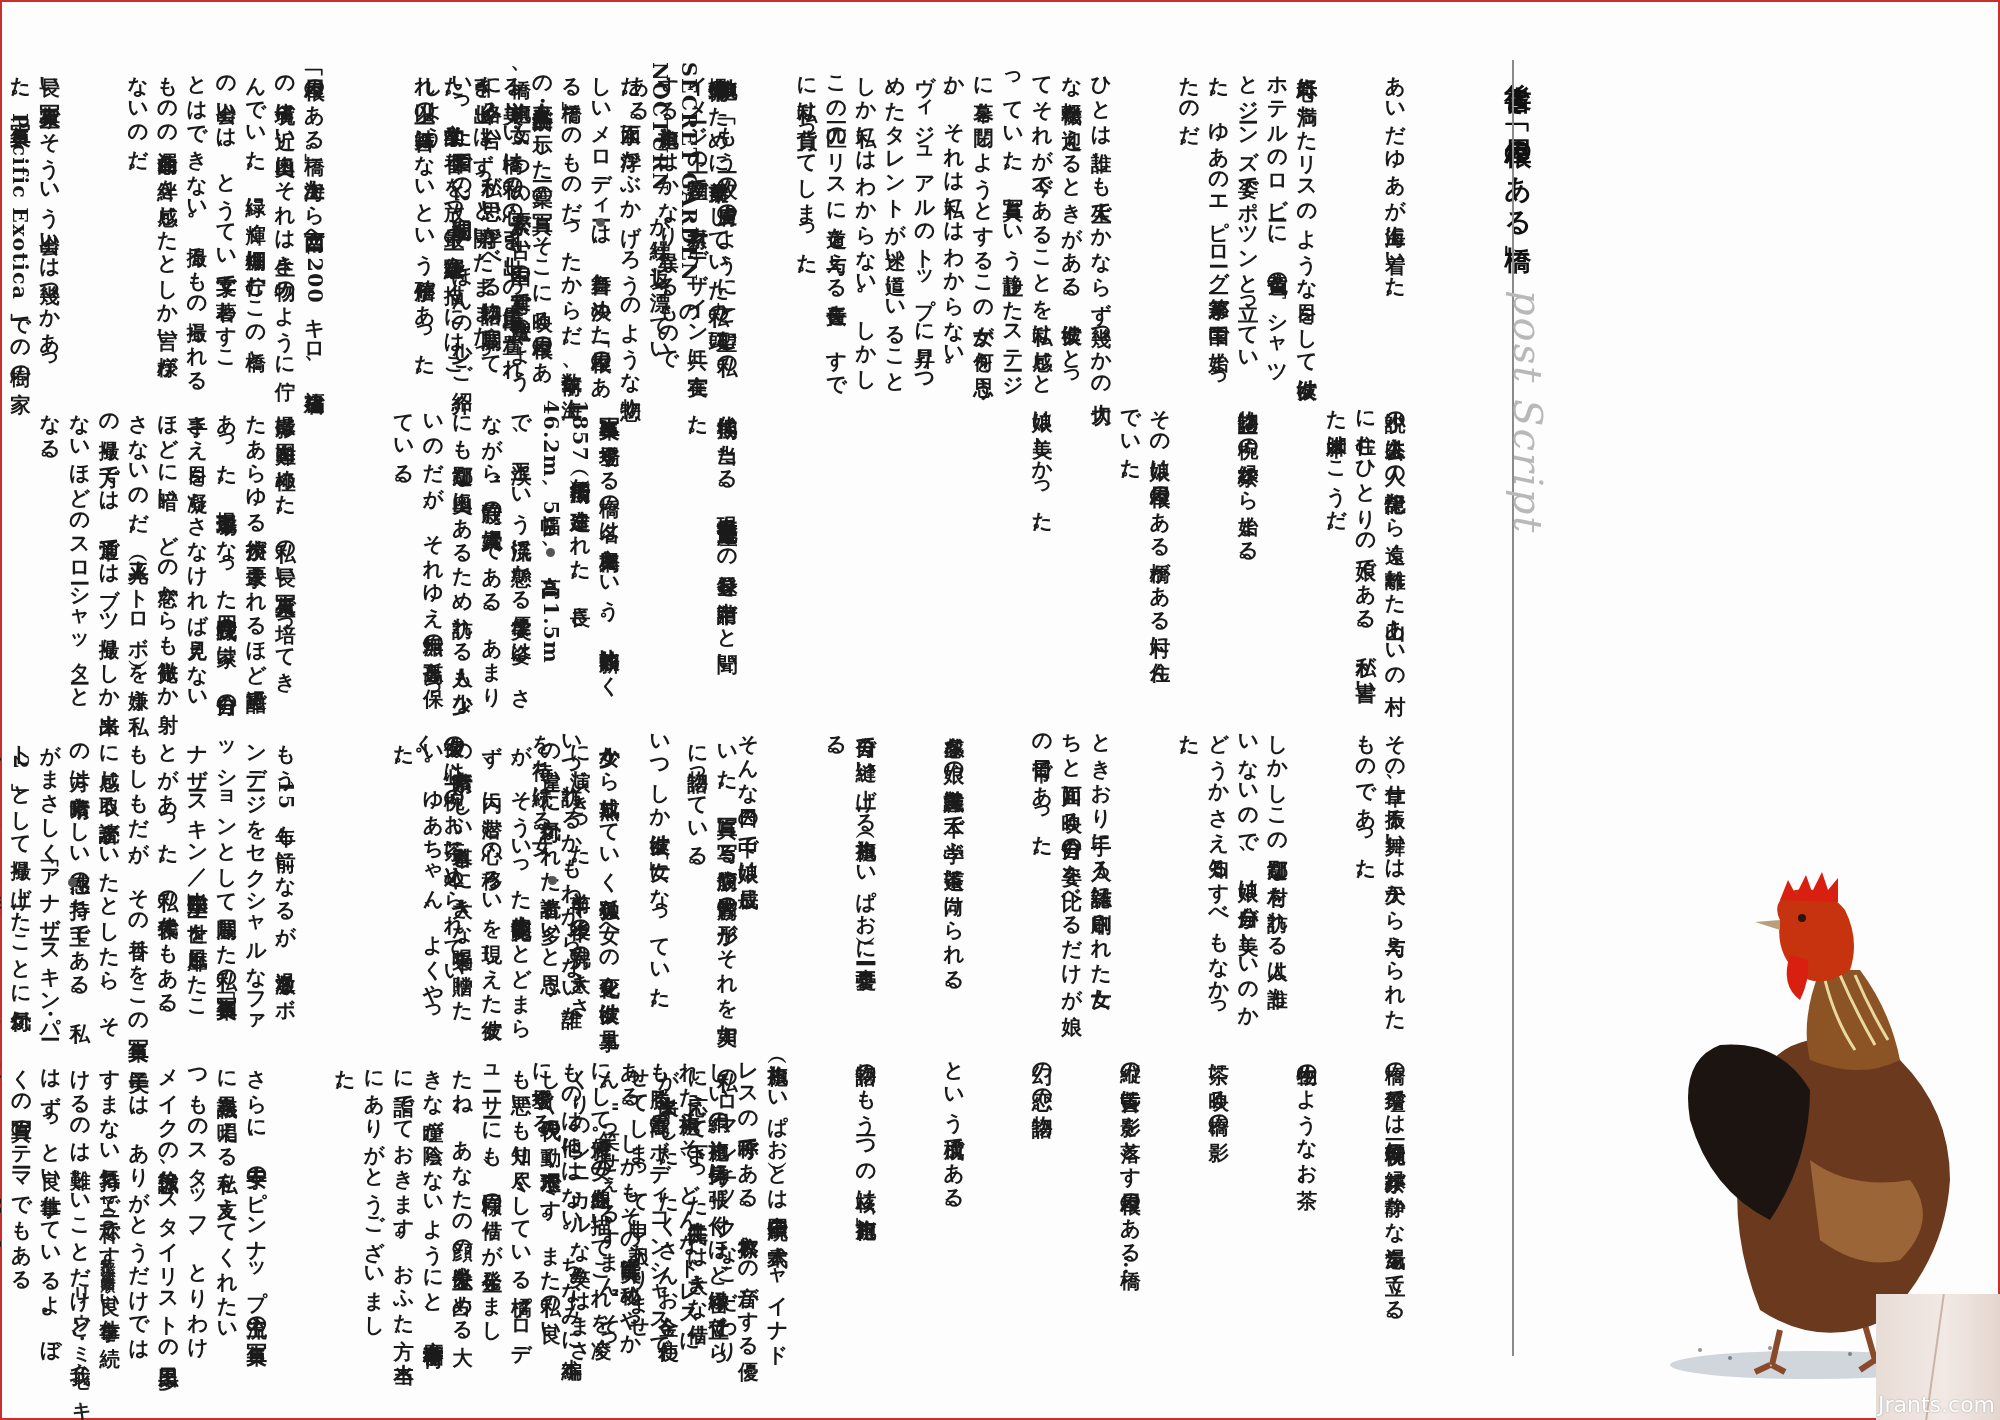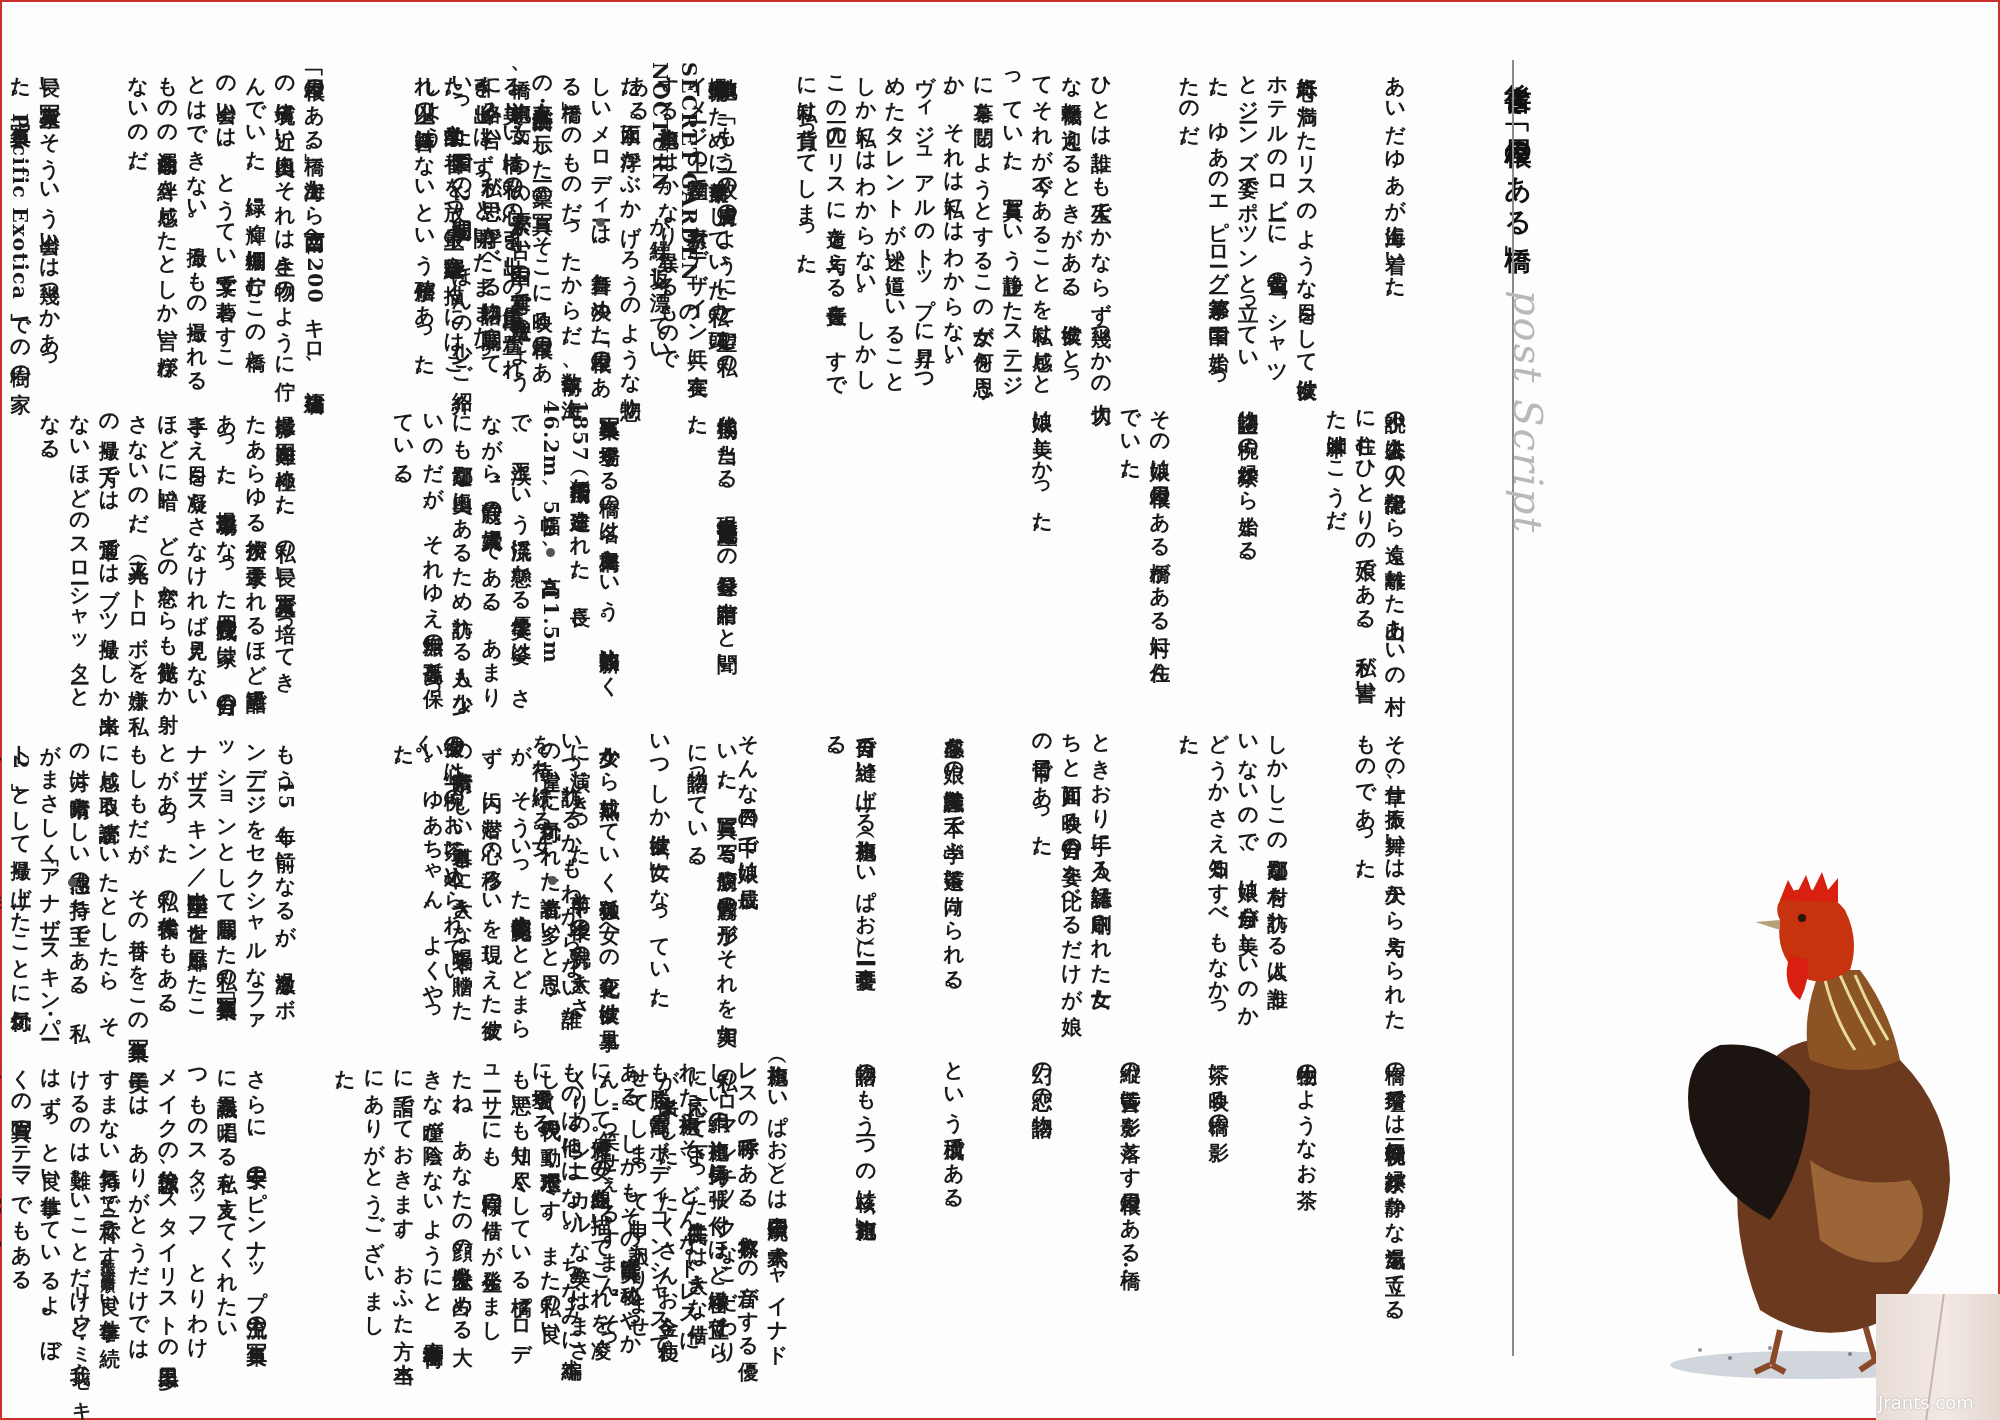--- a/index.html
+++ b/index.html
@@ -51,21 +51,21 @@
     .watermark-thumb {
       position: absolute; left: 1876px; top: 1294px; width: 124px; height: 126px;
       background: linear-gradient(90deg, #e8dcd6 0%, #f2e9e4 55%, #e4d6cf 100%);
     }
     .watermark-thumb::after {
       content: ""; position: absolute; left: 58px; top: 0; width: 2px; height: 126px;
       background: #c9b3a8; transform: skewX(-8deg);
     }
     .watermark-text {
       position: absolute; left: 1878px; top: 1392px; font-family: "DejaVu Sans", sans-serif;
-      font-size: 18px; color: #ffffff; text-shadow: 0 0 2px #999;
+      font-size: 22px; color: #ffffff; text-shadow: 0 0 2px #999;
     }
   </style>
 </head>
 <body>
 
 <div class="frame"></div>
 
 <div class="heading">後書き 「屋根のある橋」</div>
 <div class="rule"></div>
 <div class="postscript">post Script</div>

